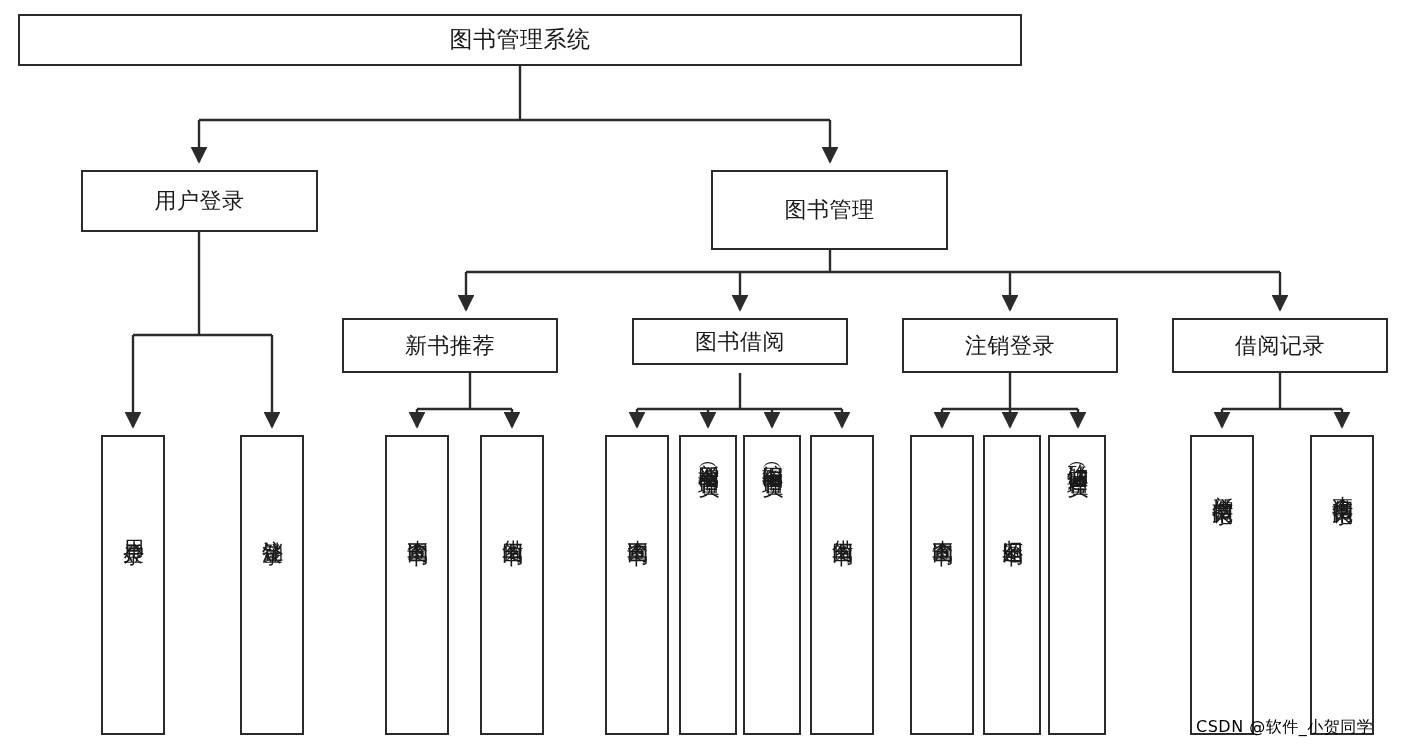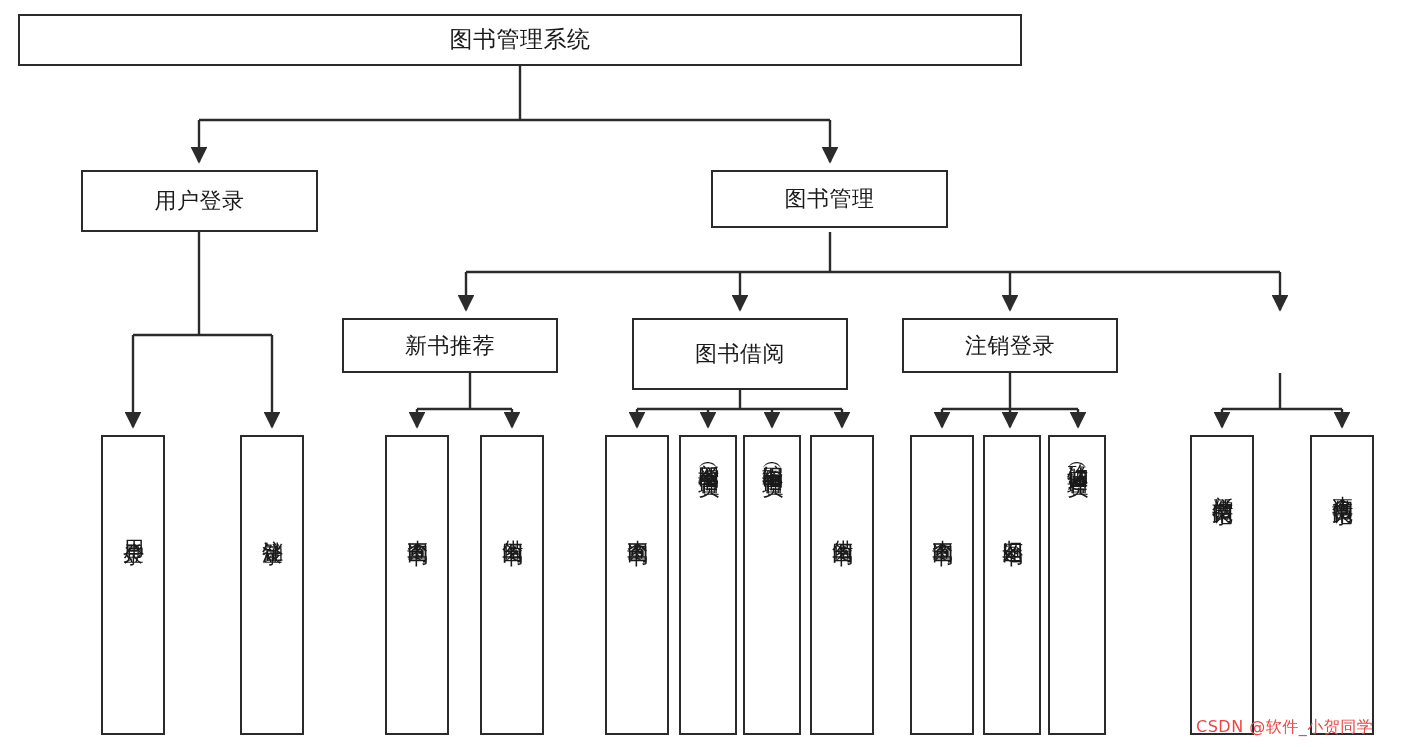--- a/index.html
+++ b/index.html
@@ -60,21 +60,21 @@
     text-orientation: upright;
     font-size: 21px;
     line-height: 1.32;
     letter-spacing: 2px;
     white-space: nowrap;
     display: block;
   }
   .watermark {
     position: absolute;
     font-size: 16px;
-    color: #ef4444;
+    color: #000000;
     white-space: nowrap;
     z-index: 5;
     letter-spacing: 0.5px;
     pointer-events: none;
   }
 </style>
 </head>
 <body>
 
 <div id="canvas">
@@ -129,33 +129,36 @@
     </g>
   </svg>
 
   <div class="node h root" style="left:18px; top:14px; width:1004px; height:52px;">
     <span class="lbl">图书管理系统</span>
   </div>
 
   <div class="node h" style="left:81px; top:170px; width:237px; height:62px;">
     <span class="lbl">用户登录</span>
   </div>
-  <div class="node h" style="left:711px; top:170px; width:237px; height:58px;">
+  <div class="node h" style="left:711px; top:170px; width:237px; height:80px;">
     <span class="lbl">图书管理</span>
   </div>
 
   <div class="node h" style="left:342px; top:318px; width:216px; height:55px;">
     <span class="lbl">新书推荐</span>
   </div>
-  <div class="node h" style="left:632px; top:318px; width:216px; height:72px;">
+  <div class="node h" style="left:632px; top:318px; width:216px; height:47px;">
     <span class="lbl">图书借阅</span>
   </div>
   <div class="node h" style="left:902px; top:318px; width:216px; height:55px;">
     <span class="lbl">注销登录</span>
   </div>
+  <div class="node h" style="left:1172px; top:318px; width:216px; height:55px;">
+    <span class="lbl">借阅记录</span>
+  </div>
 
   <div class="node v" style="left:101px; top:435px; width:64px; height:300px; padding-top:86px;">
     <span class="lbl">用户登录</span>
   </div>
   <div class="node v" style="left:240px; top:435px; width:64px; height:300px; padding-top:86px;">
     <span class="lbl">注销登录</span>
   </div>
 
   <div class="node v" style="left:385px; top:435px; width:64px; height:300px; padding-top:86px;">
     <span class="lbl">查询图书</span>

